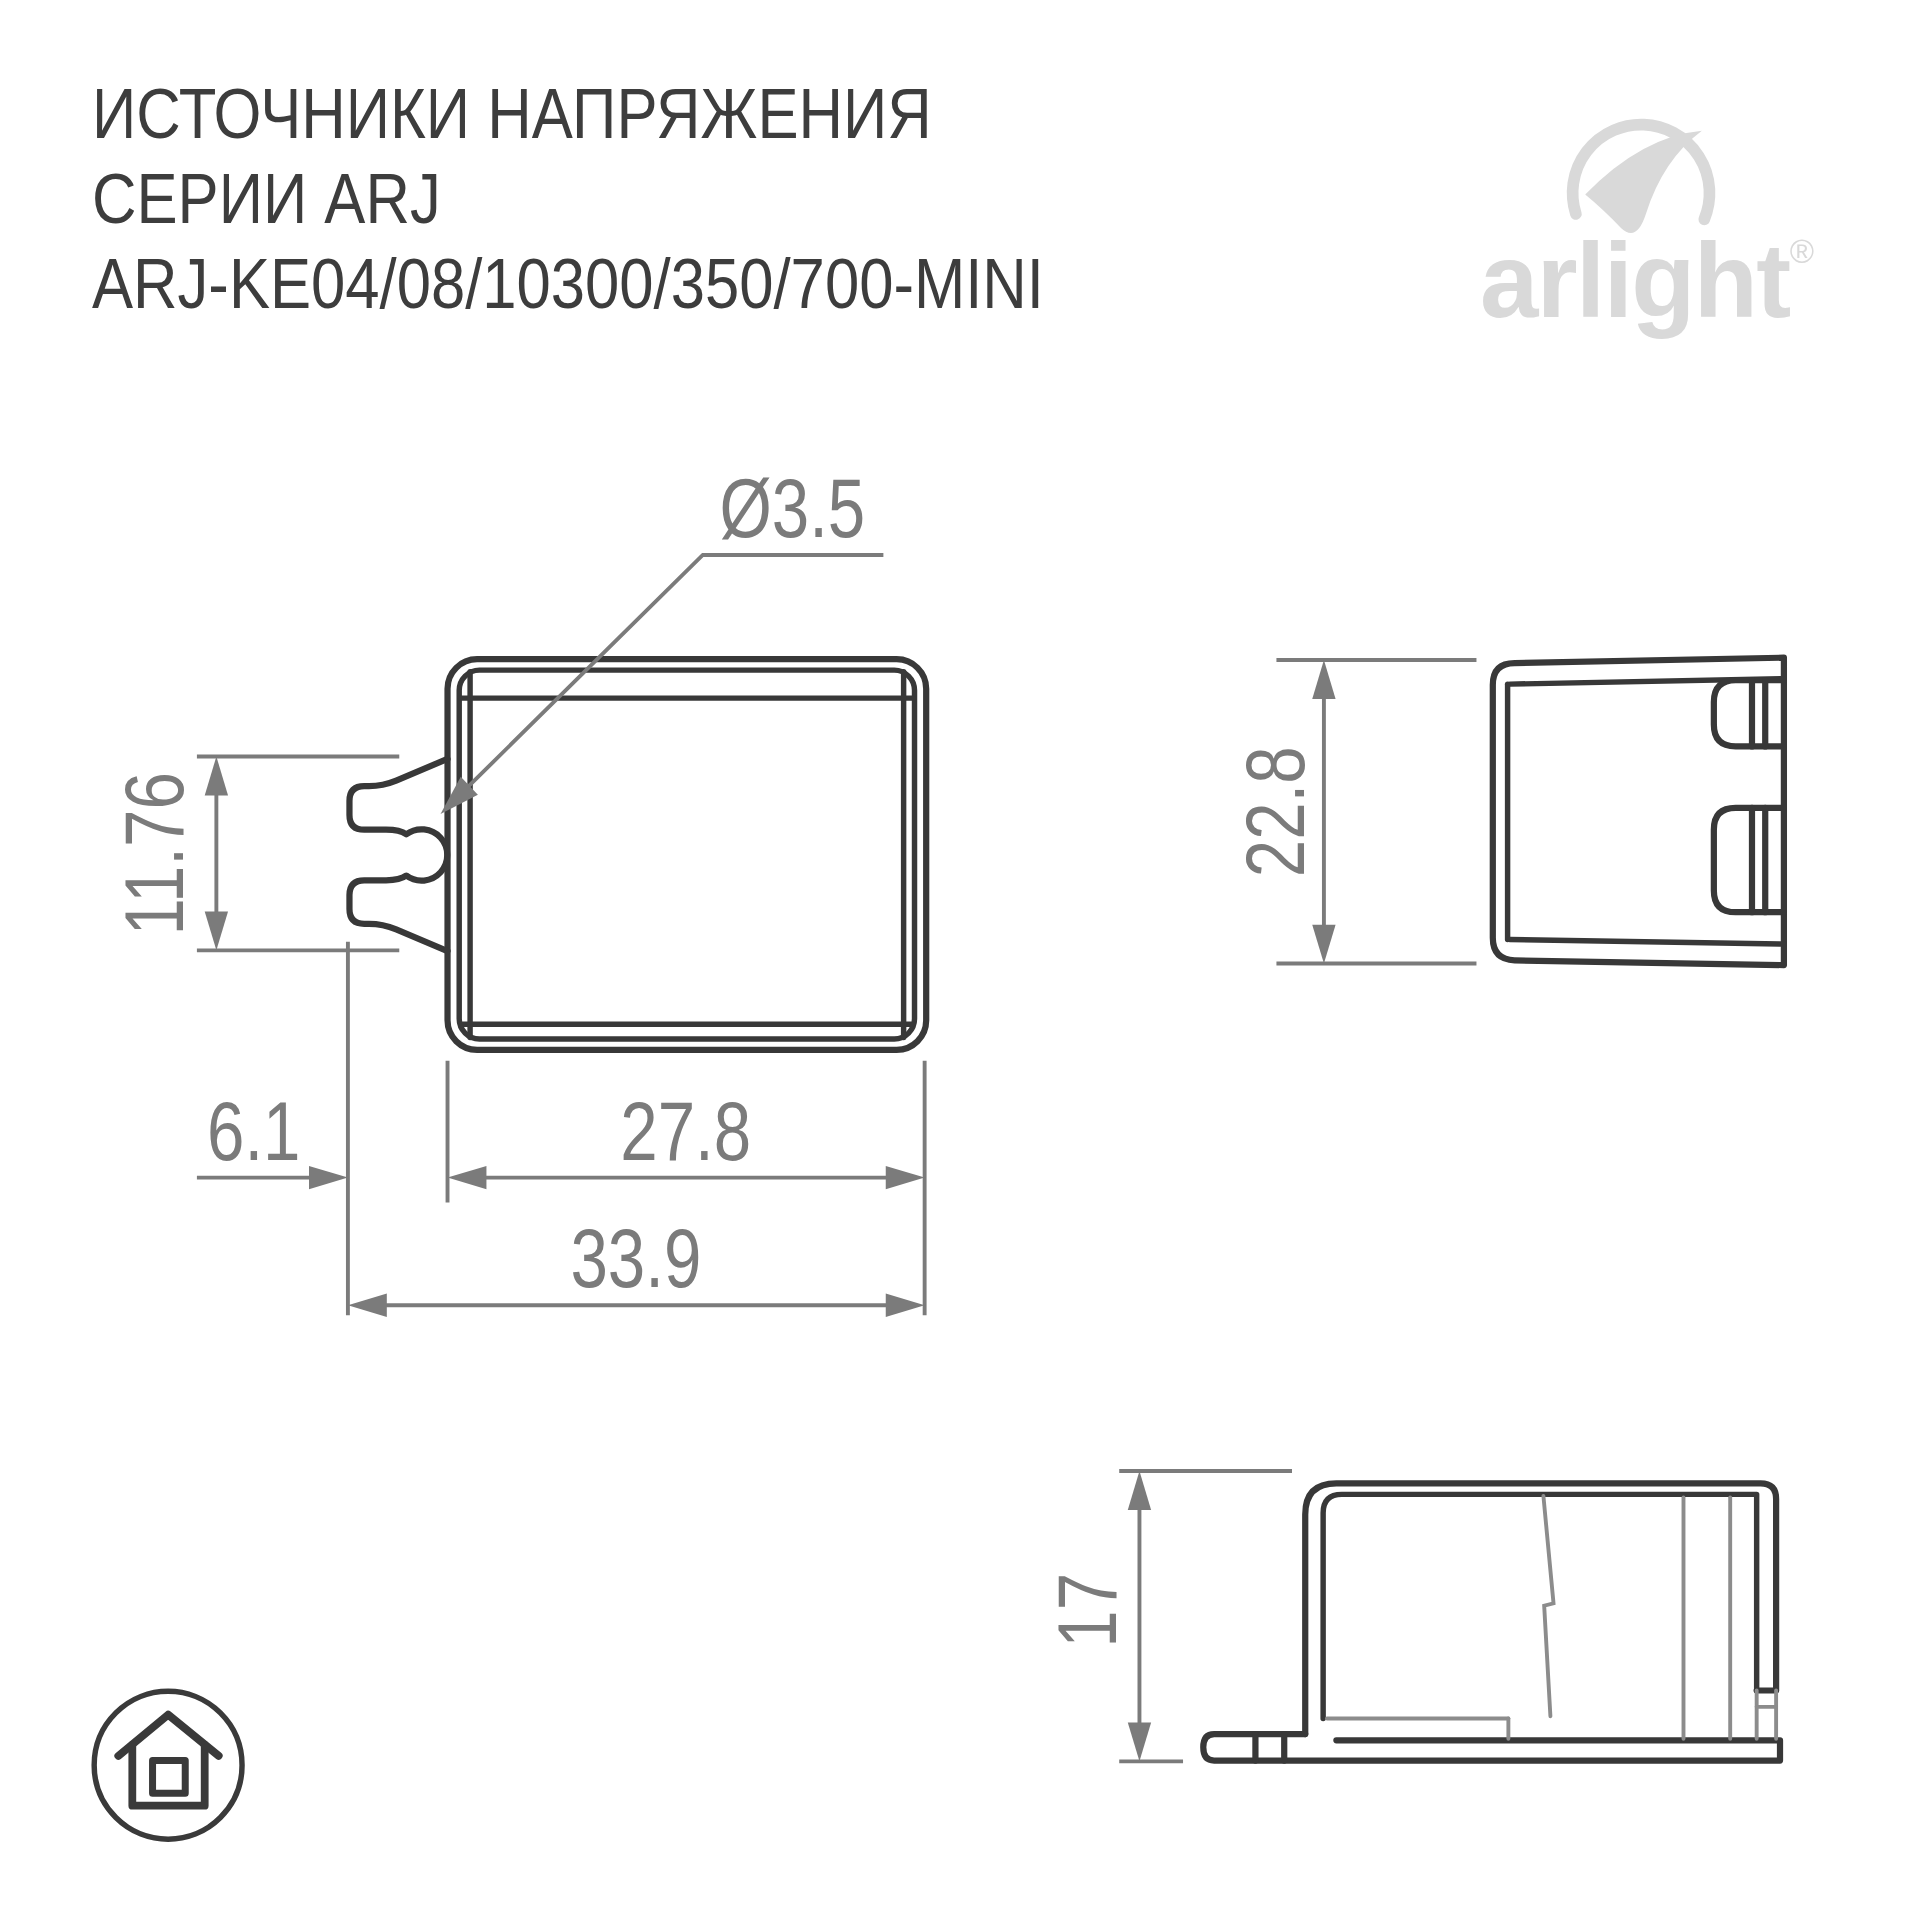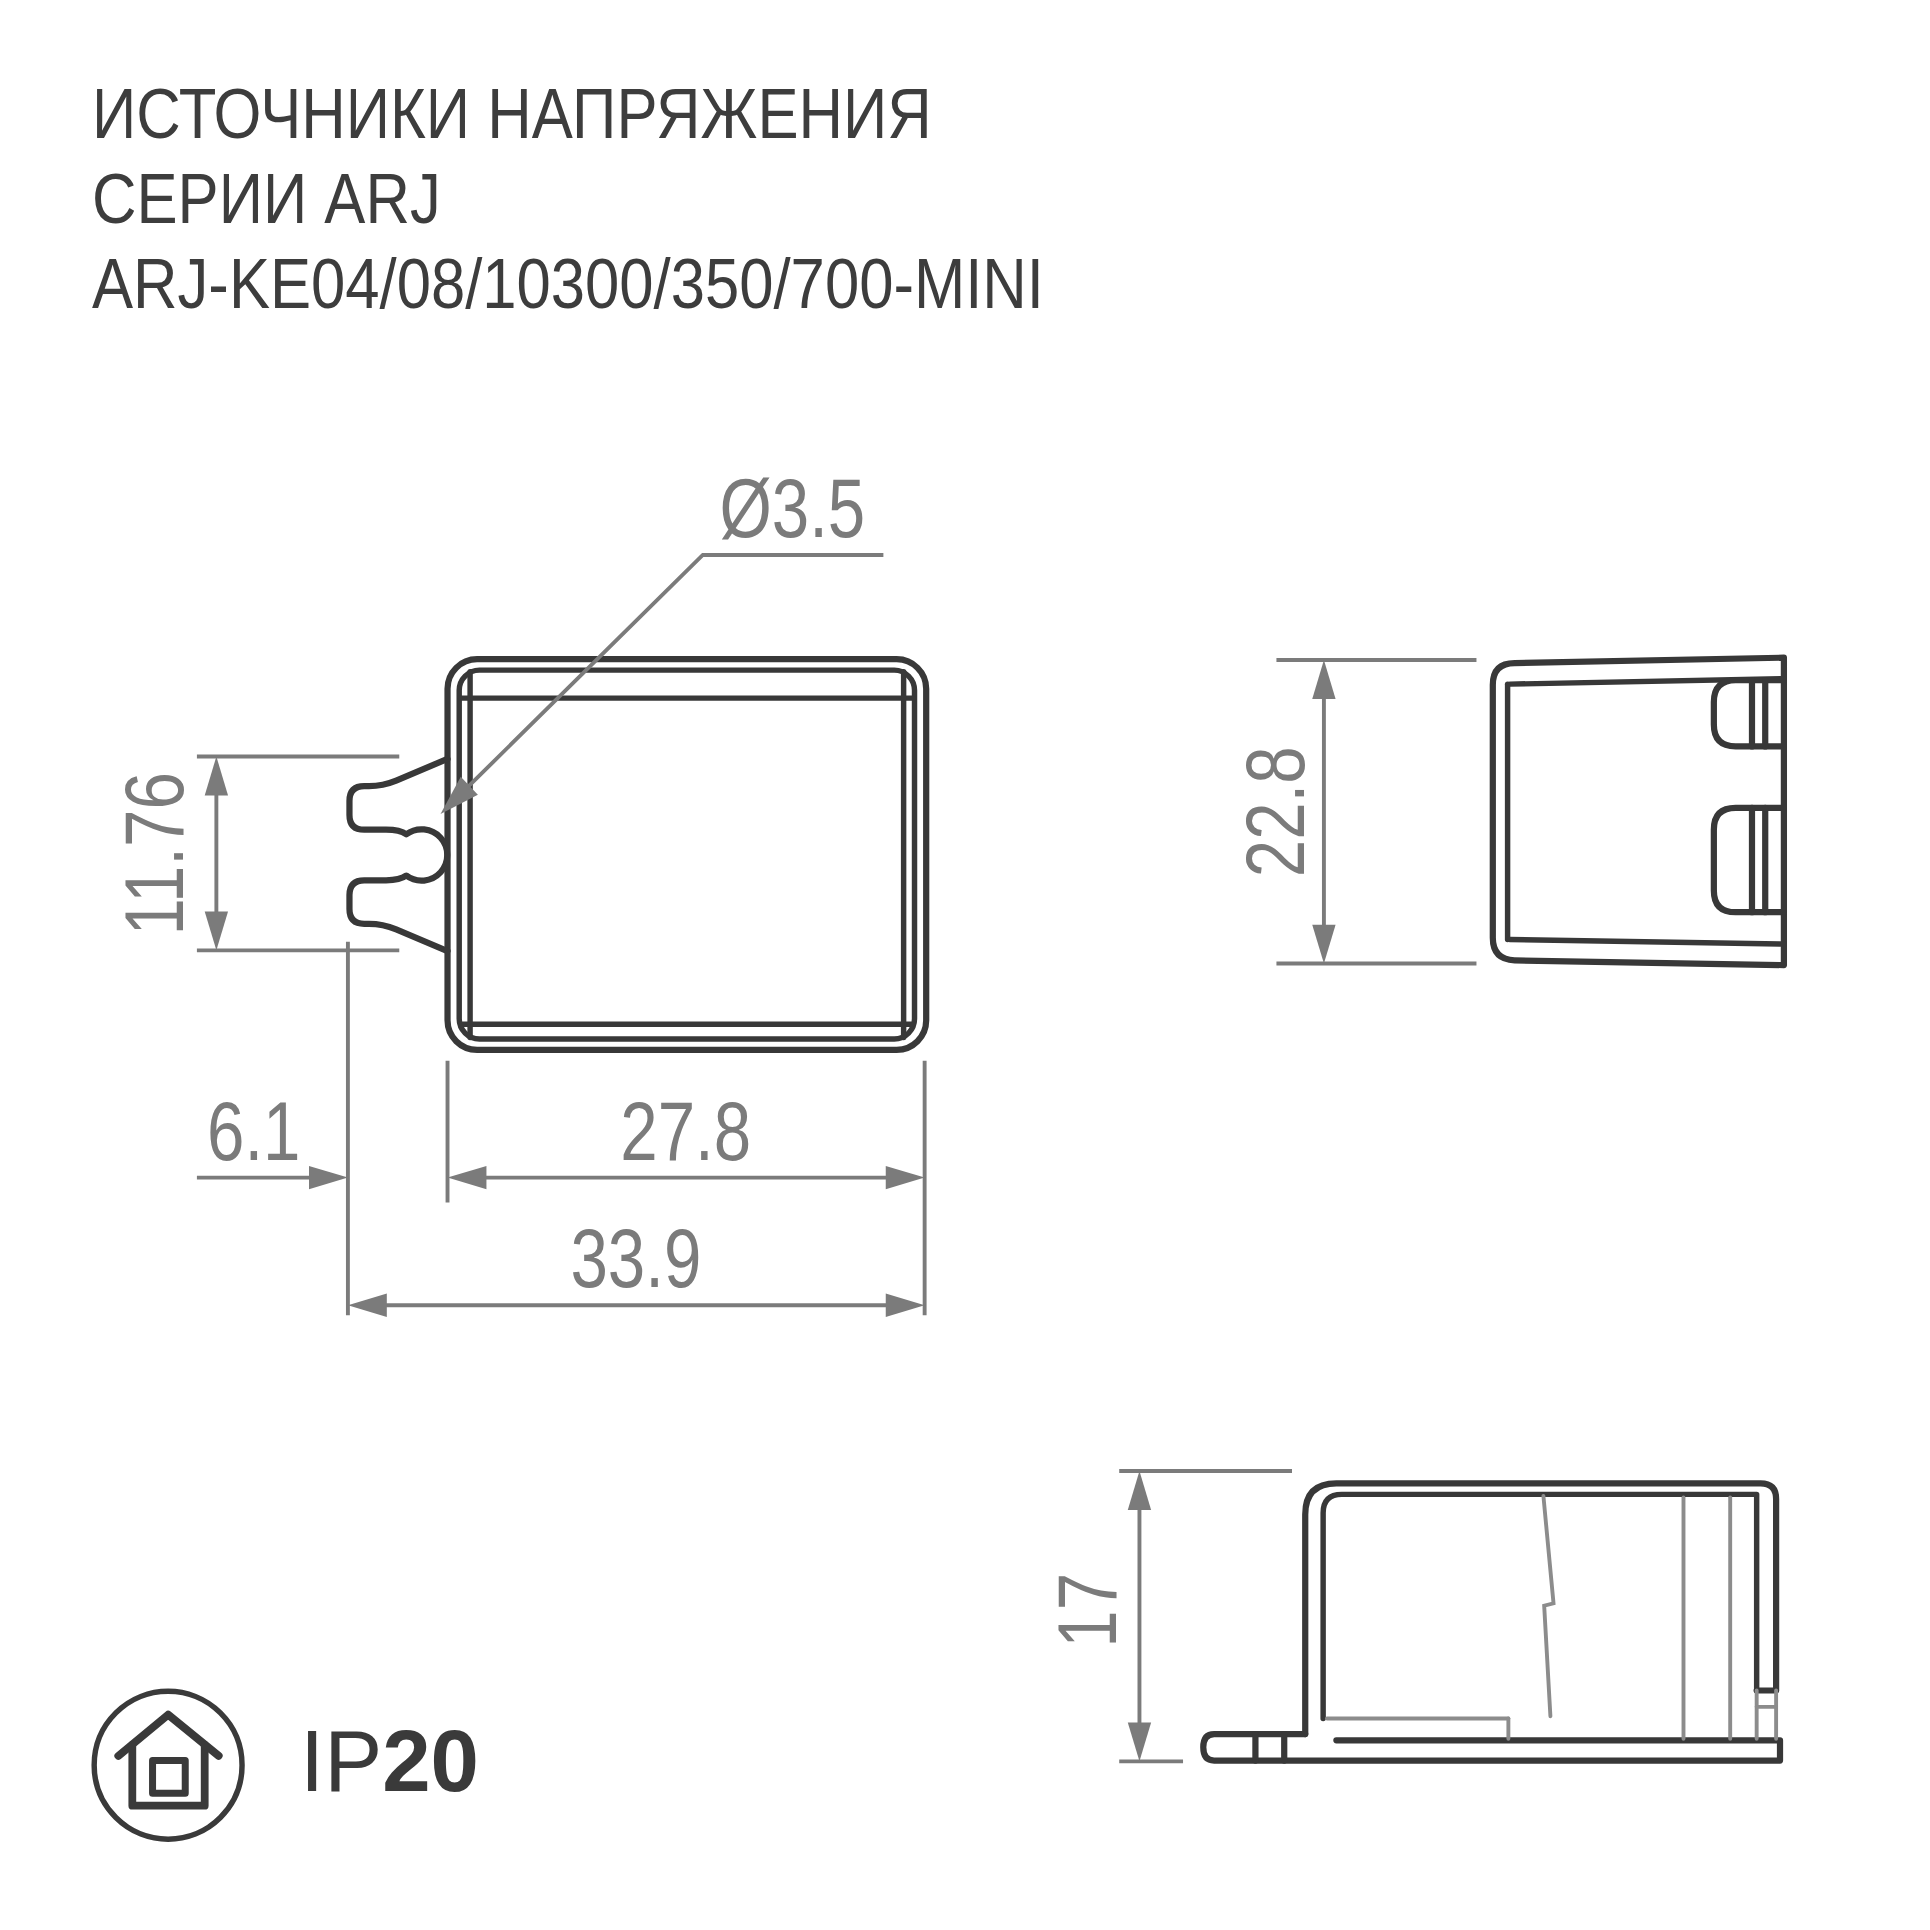--- a/index.html
+++ b/index.html
@@ -60,20 +60,27 @@
 <body>
 
 <div class="canvas">
 
   <div class="title-block">
     <div>ИСТОЧНИКИ НАПРЯЖЕНИЯ</div>
     <div>СЕРИИ ARJ</div>
     <div>ARJ-KE04/08/10300/350/700-MINI</div>
   </div>
 
+  <div class="logo">
+    <svg class="logo-swoosh" width="210" height="179" viewBox="0 0 270 230">
+      <path d="M 50,185 A 88 88 0 1 1 215,192" fill="none" stroke="#d9d9d9" stroke-width="15" stroke-linecap="round"></path>
+      <path d="M 62,160 Q 135,85 212,78 Q 162,115 140,185 Q 128,222 108,203 Q 84,178 62,160 Z" fill="#d9d9d9"></path>
+    </svg>
+    <div class="logo-text"><span>arlight</span><sup>®</sup></div>
+  </div>
 
   <svg class="drawing" viewBox="0 0 2481 2481" fill="none">
 
     <g stroke="#383838" stroke-linecap="round" stroke-linejoin="round">
 
       <rect x="575" y="847" width="615" height="502" rx="38" stroke-width="8"></rect>
 
       <rect x="590" y="861" width="585" height="474" rx="26" stroke-width="7"></rect>
 
       <line x1="592" y1="897" x2="1173" y2="897" stroke-width="7"></line>
@@ -225,16 +232,15 @@
     </g>
 
     <g stroke="#3a3a3a" stroke-linecap="round" stroke-linejoin="round">
       <circle cx="216" cy="2268" r="95" stroke-width="7"></circle>
       <path d="M 152,2256 L 216,2203 L 281,2256" stroke-width="10"></path>
       <path d="M 170,2242 L 170,2320 L 263,2320 L 263,2242" stroke-width="10"></path>
       <rect x="196" y="2262" width="42" height="42" stroke-width="9"></rect>
     </g>
   </svg>
 
-  <div class="ip-badge-text"><span>IP</span><span class="bold">20</span></div>
 
 </div>
 
 
 </body></html>

